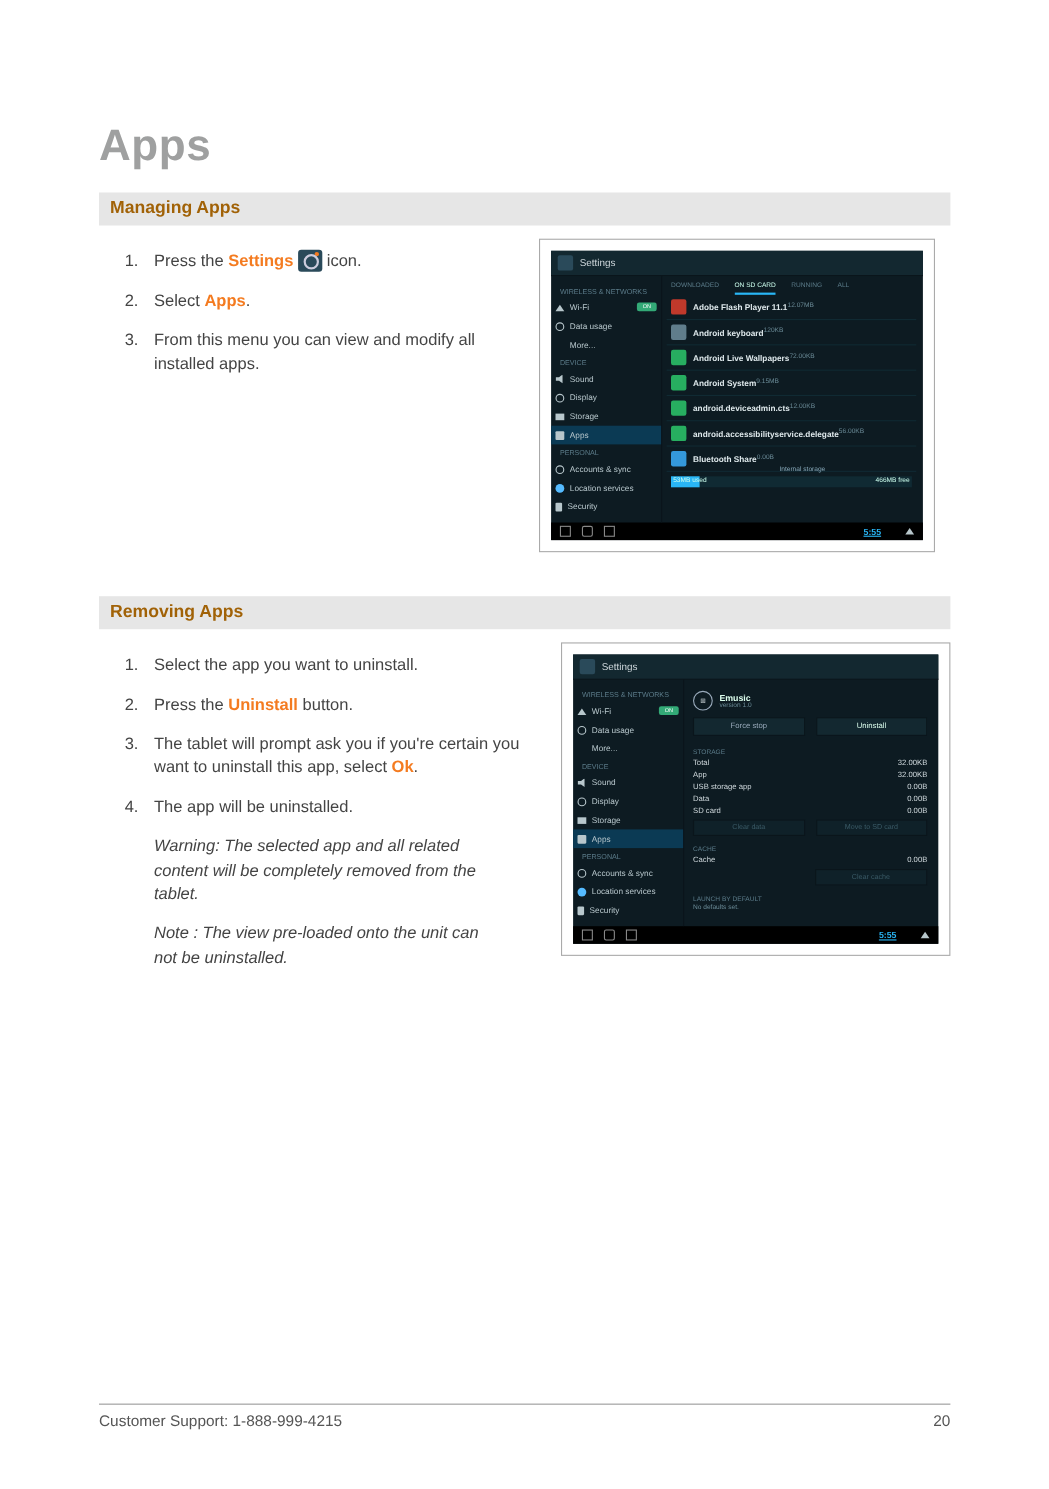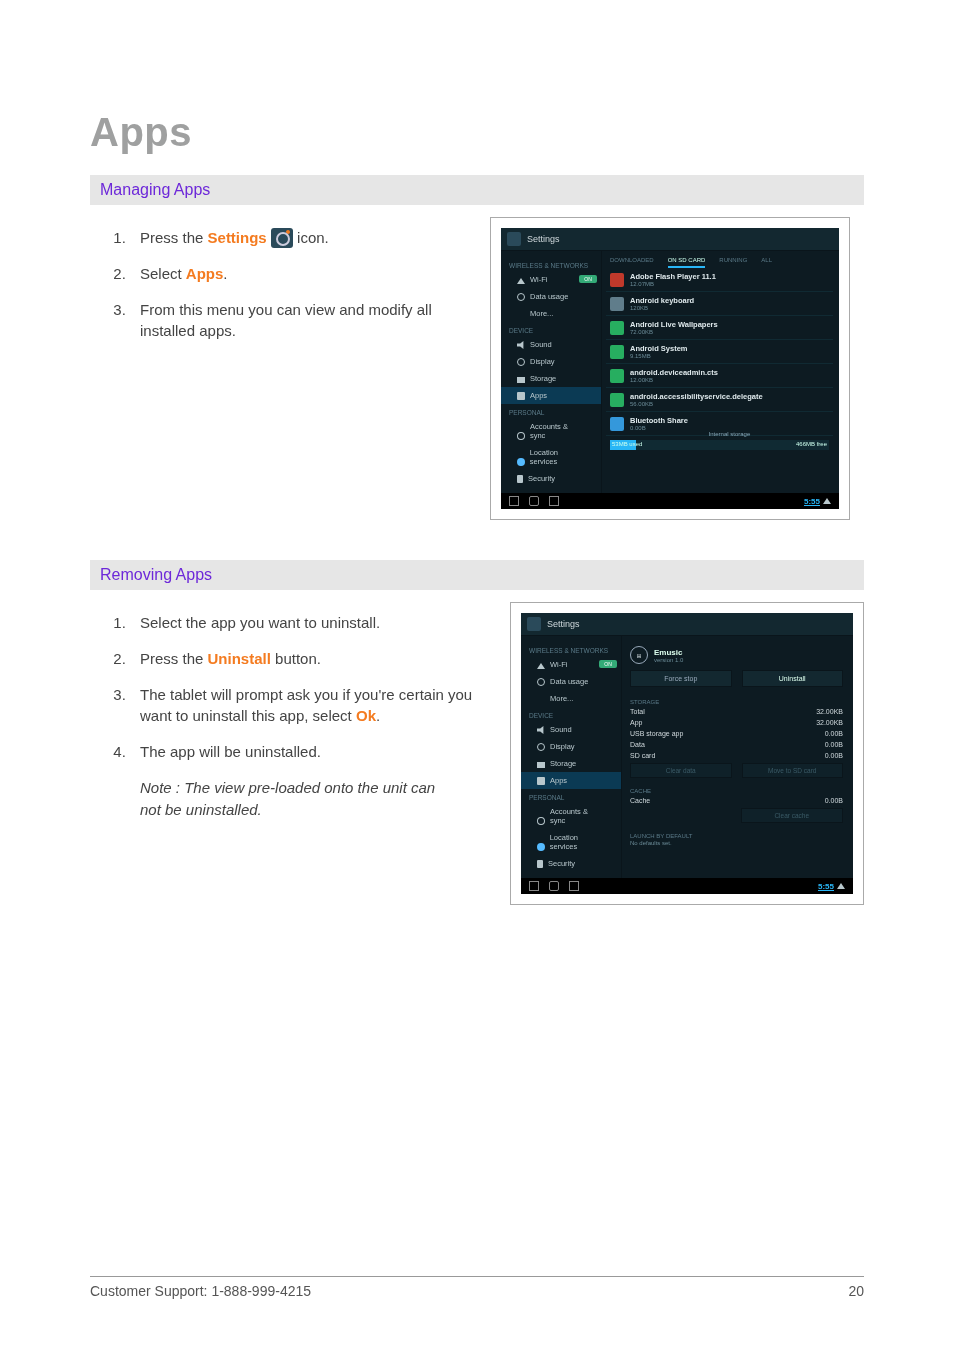--- a/index.html
+++ b/index.html
@@ -15,24 +15,24 @@
   }
   h1.page-title {
     color: #9fa0a0;
     font-weight: 700;
     font-size: 40px;
     margin: 10px 0 20px 0;
     letter-spacing: 0.5px;
   }
   .section-header {
     background: #e6e6e6;
-    font-weight: 400;
+    font-weight: 700;
     font-size: 16px;
     padding: 6px 10px;
-    color: #6d28d9;
+    color: #a16207;
     margin: 0 0 12px 0;
   }
   .content-row {
     display: flex;
     gap: 20px;
     margin-bottom: 40px;
   }
   .text-col { flex: 1 1 auto; max-width: 380px; }
   .text-col.wide { max-width: 420px; }
   .img-col { flex: 0 0 auto; }
@@ -91,22 +91,22 @@
   }
   .ui-body { display:flex; }
   .side {
     width: 100px;
     padding: 6px 0;
   }
   .side .cat {
     font-size: 6.5px; color:#5a7a88; padding:5px 8px 2px 8px; text-transform:uppercase;
   }
   .side .item {
-    display:flex; align-items:flex-end; gap:5px;
-    padding: 4px 16px; font-size: 7.5px; color:#b8c7cc;
+    display:flex; align-items:center; gap:5px;
+    padding: 4px 4px; font-size: 7.5px; color:#b8c7cc;
     position:relative;
   }
   .side .item.on { background:#0b3a54; }
   .side .item .toggle { position:absolute; right:4px; top:4px; width:18px; height:8px; background:#3a7; border-radius:2px; font-size:5px; color:#fff; text-align:center; line-height:8px;}
   .side .ico { width:8px; height:8px; display:inline-block; }
   .ico.wifi{ border-bottom:6px solid #b8c7cc; border-left:4px solid transparent; border-right:4px solid transparent; height:0; width:0;}
   .ico.data{ border:1px solid #b8c7cc; border-radius:50%; }
   .ico.snd{ background:#b8c7cc; clip-path: polygon(0 30%,40% 30%,80% 0,80% 100%,40% 70%,0 70%);}
   .ico.disp{ border:1px solid #b8c7cc; border-radius:50%; }
   .ico.stor{ background:#b8c7cc; height:6px; width:8px;}
@@ -122,37 +122,37 @@
   .tabs { display:flex; gap:14px; font-size:6px; color:#5a7a88; padding:2px 4px 0 4px; }
   .tabs .tab { padding-bottom:3px; }
   .tabs .tab.active { color:#cfe; border-bottom:2px solid #29b6f6;}
   .app-row {
     display:flex; align-items:center; gap:6px;
     padding:4px 4px; border-bottom:1px solid #102a33;
   }
   .app-row .aico { width:14px; height:14px; border-radius:2px; display:inline-block;}
   .aico.red{background:#c0392b;} .aico.grey{background:#607d8b;}
   .aico.grn{background:#27ae60;} .aico.blu{background:#3498db;}
-  .app-row .atxt { display:flex; flex-direction:column; }
+  .app-row .atxt { display:flex; }
   .app-row .atxt .t1 { font-size:7.5px; color:#dfe9ec; font-weight:600;}
   .app-row .atxt .t2 { font-size:6px; color:#6a8a96;}
   .storage-bar { margin:4px; height:10px; background:#102a33; position:relative; font-size:6px;}
   .storage-bar .used { background:#29b6f6; height:100%; width:12%; }
   .storage-bar .lab-l { position:absolute; left:2px; top:1px; color:#cfe;}
   .storage-bar .lab-c { position:absolute; left:45%; top:-9px; color:#8ab;}
   .storage-bar .lab-r { position:absolute; right:2px; top:1px; color:#cfe;}
 
   .navbar {
     display:flex; justify-content:space-between; align-items:center;
     padding:3px 8px; background:#000; font-size:8px; color:#6aa;
   }
   .navbar .navicons { display:flex; gap:10px; color:#888;}
   .navbar .navicons span{ display:inline-block; width:10px; height:10px; border:1px solid #888;}
   .navbar .navicons span.home{ border-radius:2px;}
-  .navbar .tray { display:flex; gap:3px; align-items:center; color:#29b6f6; font-weight:600;text-decoration:underline;}
+  .navbar .tray { display:flex; gap:22px; align-items:center; color:#29b6f6; font-weight:600;text-decoration:underline;}
 
   
   .detail-header{ display:flex; align-items:center; gap:6px; padding:6px 4px 4px 4px;}
   .detail-header .dico{ width:18px; height:18px; border:1px solid #9ab; border-radius:50%; display:flex; align-items:center; justify-content:center;}
   .detail-header .dico span{ font-size:6px;}
   .detail-header .dtxt .t1{ font-size:8px; font-weight:600; color:#dfe;}
   .detail-header .dtxt .t2{ font-size:6px; color:#6a8a96;}
   .btn-row{ display:flex; gap:10px; padding:2px 4px 8px 4px;}
   .btn-row .btn{ flex:1; text-align:center; font-size:7px; padding:4px 0; background:#132830; border:1px solid #0a151b; color:#9ab;}
   .btn-row .btn.primary{ color:#dfe;}
@@ -332,20 +332,21 @@
     <ol class="steps">
       <li>Select the app you want to uninstall.</li>
       <li>
         <span>Press the </span><span class="orange">Uninstall</span><span> button.</span>
       </li>
       <li>
         <span>The tablet will prompt ask you if you're certain you want to uninstall this app, select </span><span class="orange">Ok</span><span>.</span>
       </li>
       <li>The app will be uninstalled.</li>
     </ol>
+    <div class="italic-note">Warning: The selected app and all related content will be completely removed from the tablet.</div>
     <div class="italic-note">Note : The view pre-loaded onto the unit can not be uninstalled.</div>
   </div>
   <div class="img-col">
     <div class="shot-frame sz2">
       <div class="tablet-ui">
         <div class="topbar">
             <span class="icon-back"></span>
             <span>Settings</span>
           </div>
         <div class="ui-body">

